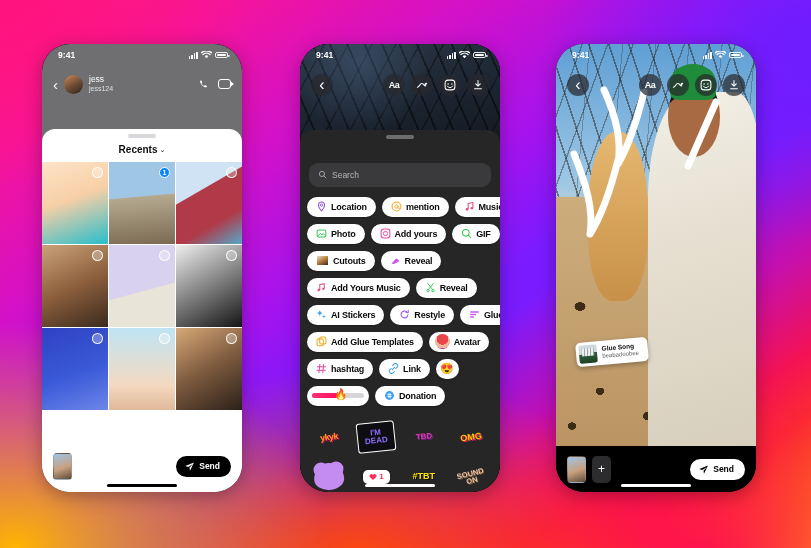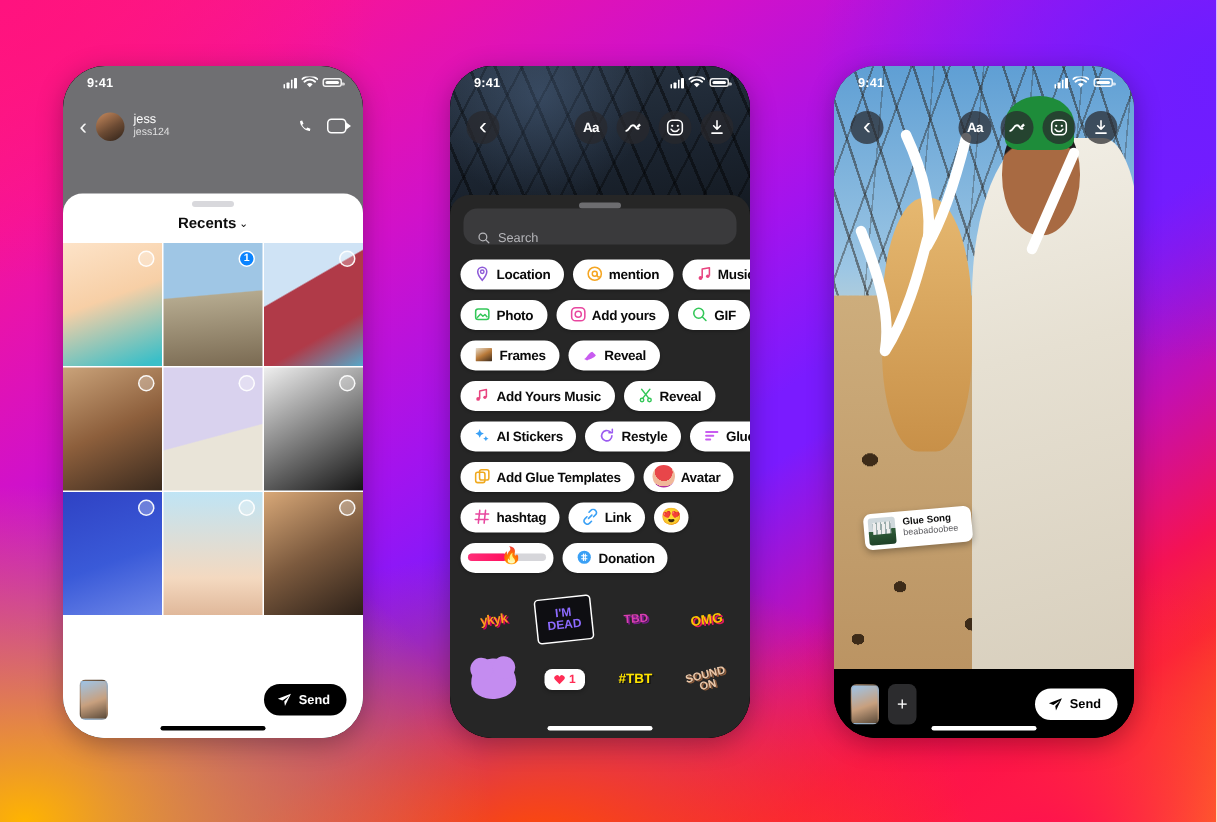--- a/index.html
+++ b/index.html
@@ -122,22 +122,22 @@
     display:flex; align-items:center; justify-content:center; color:#fff; flex:0 0 auto;}
   .m-topicons { margin-left:auto; display:flex; gap:6px; }
   .aa { font-size:9px; font-weight:bold; letter-spacing:-.4px;}
 
   .tray {
     position:absolute; left:0; right:0; top:86px; bottom:0;
     background:#262626; border-radius:13px 13px 0 0; z-index:14; overflow:hidden;
   }
   .tray .grabber { background:#6d6d70; }
   .searchbar {
-    margin:0 9px 0; height:24px; border-radius:9px; background:#3a3a3c;
-    display:flex; align-items:flex-end; gap:5px; padding:0 9px;
+    margin:24px 9px 0; height:24px; border-radius:9px; background:#3a3a3c;
+    display:flex; align-items:center; gap:5px; padding:0 9px;
     color:#b6b6ba; font-size:8.5px;
   }
   .mag { width:9px; height:9px; flex:0 0 auto;}
   .pill-rows { padding:10px 7px 0; }
   .prow { display:flex; gap:6px; margin-bottom:7px; }
   .pill {
     background:#fff; color:#0a0a0a; border-radius:11px; height:20px;
     display:flex; align-items:center; gap:4px; padding:0 9px;
     font-size:9px; font-weight:bold; letter-spacing:-.2px; white-space:nowrap;
     box-shadow:0 1px 2px rgba(0,0,0,.25);
@@ -428,21 +428,21 @@
                   <circle cx="7" cy="7" r="4.8" stroke="#34c759" stroke-width="1.5" fill="none"></circle>
                   <path d="M10.6 10.6 14 14" stroke="#34c759" stroke-width="1.5" stroke-linecap="round"></path>
                 </svg>
               <span>GIF</span>
             </span>
           </div>
 
           <div class="prow">
             <span class="pill">
               <span class="thumb-frames"></span>
-              <span>Frames</span>
+              <span>Cutouts</span>
             </span>
             <span class="pill">
               <svg class="gi" viewBox="0 0 16 16">
                   <path d="M2 12c3-1 4-6 8-7l3.5 3.5c-2 3-6 3.5-8.5 5Z" fill="#c85bf0"></path>
                 </svg>
               <span>Reveal</span>
             </span>
           </div>
 
           <div class="prow">

